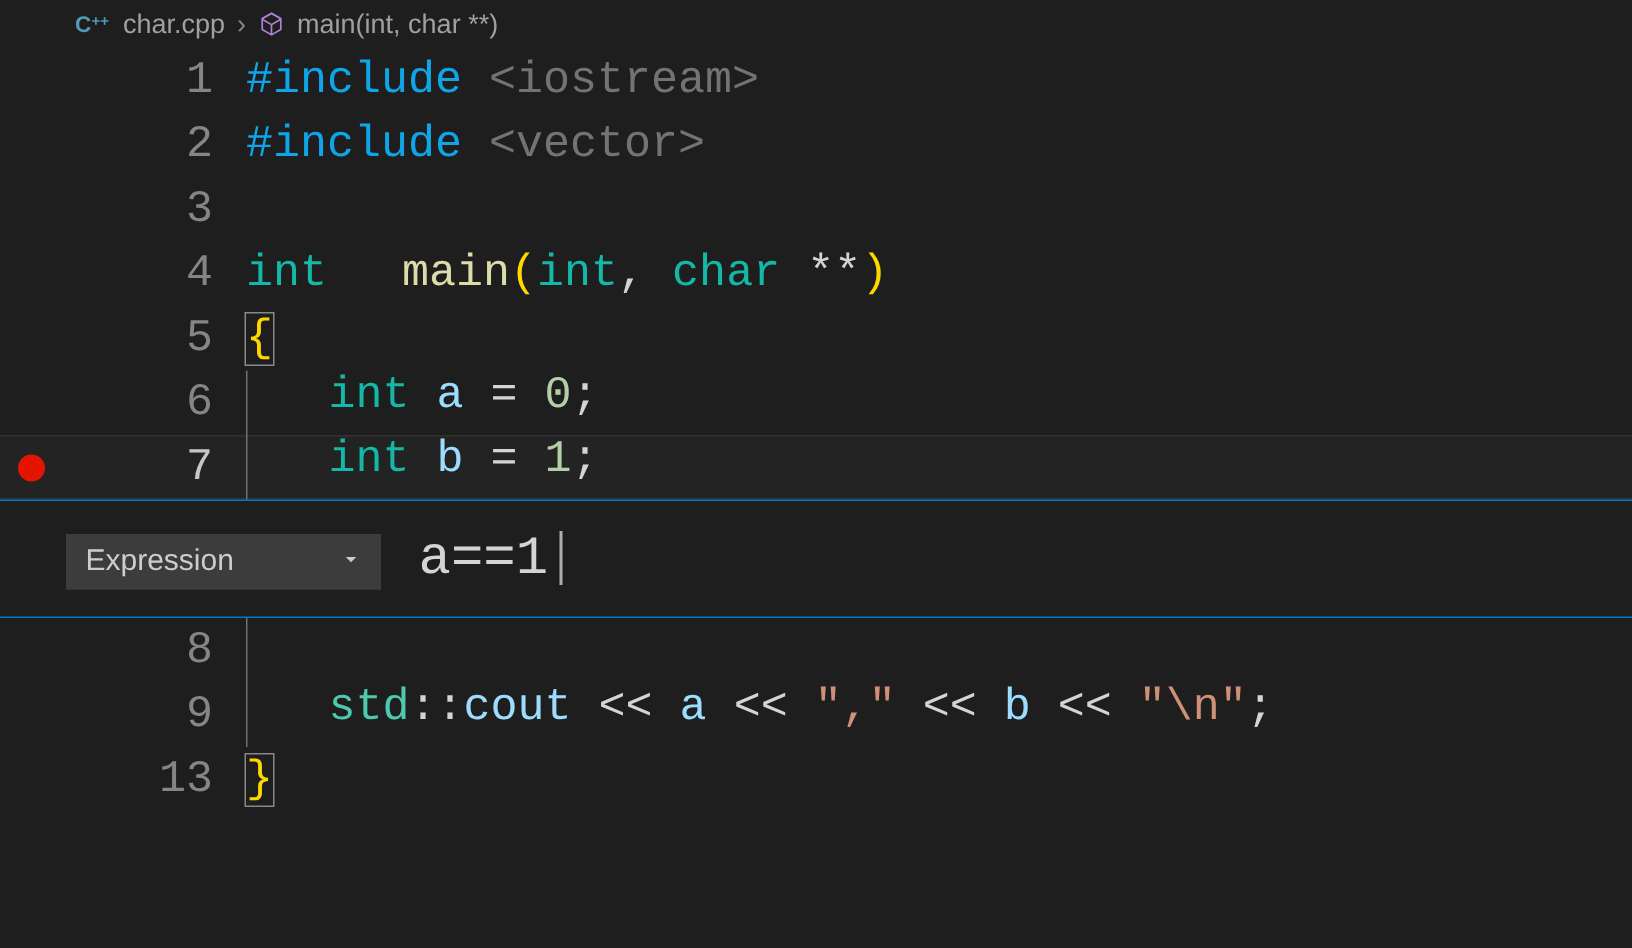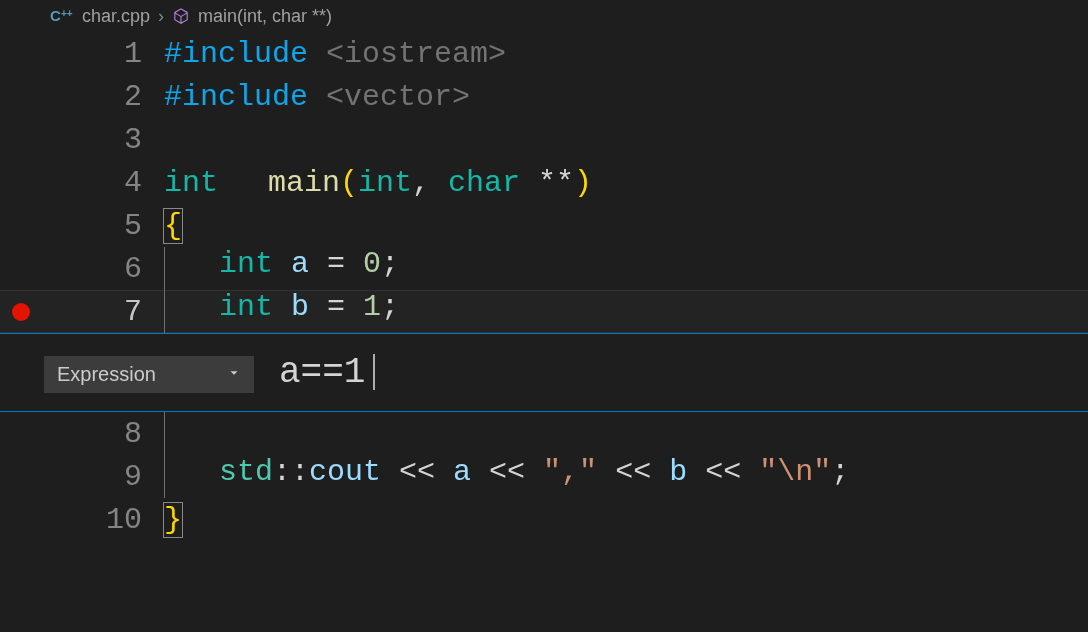--- a/index.html
+++ b/index.html
@@ -224,19 +224,19 @@
 
   <div class="line">
     <div class="gutter">
         <span class="lineno">9</span>
       </div>
     <div class="code"><span class="indent-guide active"></span><span>   </span><span class="tok-ns">std</span><span class="tok-op">::</span><span class="tok-var">cout</span><span class="tok-op"> &lt;&lt; </span><span class="tok-var">a</span><span class="tok-op"> &lt;&lt; </span><span class="tok-str">","</span><span class="tok-op"> &lt;&lt; </span><span class="tok-var">b</span><span class="tok-op"> &lt;&lt; </span><span class="tok-str">"\n"</span><span class="tok-pn">;</span></div>
   </div>
 
   <div class="line">
     <div class="gutter">
-        <span class="lineno">10</span>
+        <span class="lineno">13</span>
       </div>
     <div class="code"><span class="tok-br1" style="outline:1px solid #888;">}</span></div>
   </div>
 
 
 </div>
 
 </body></html>

